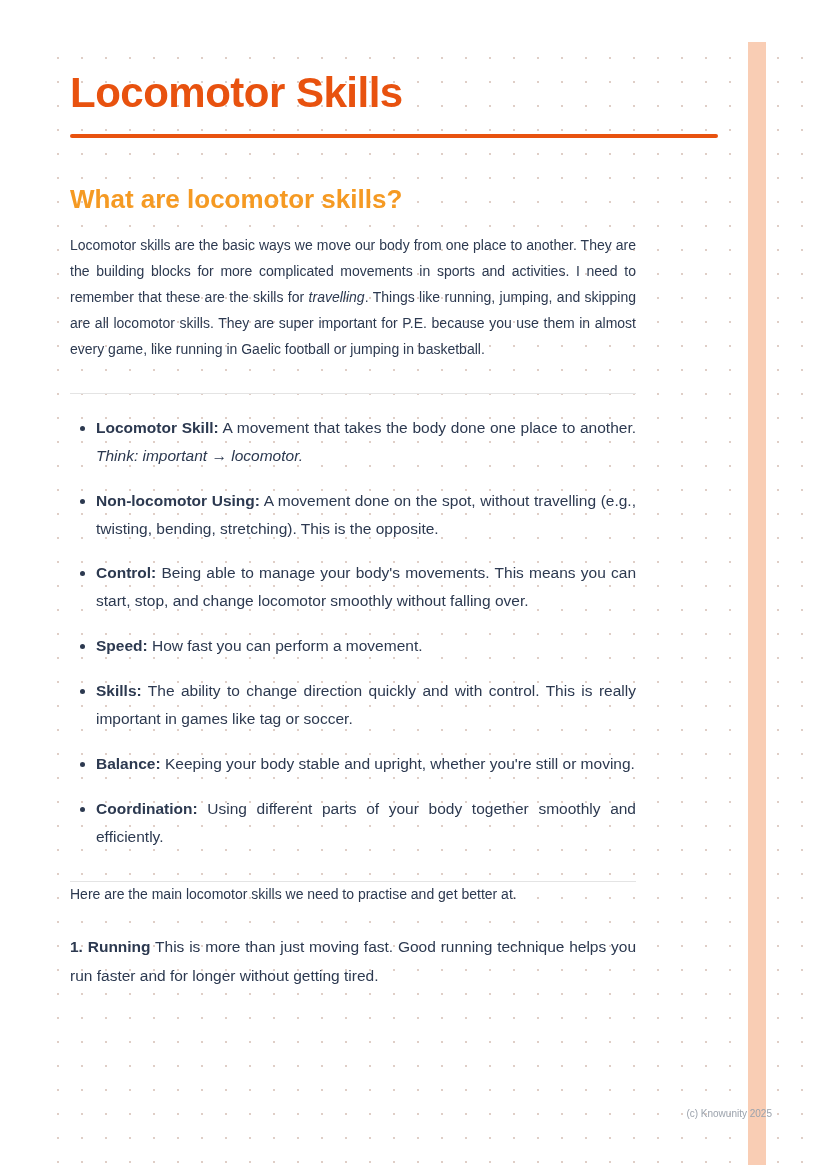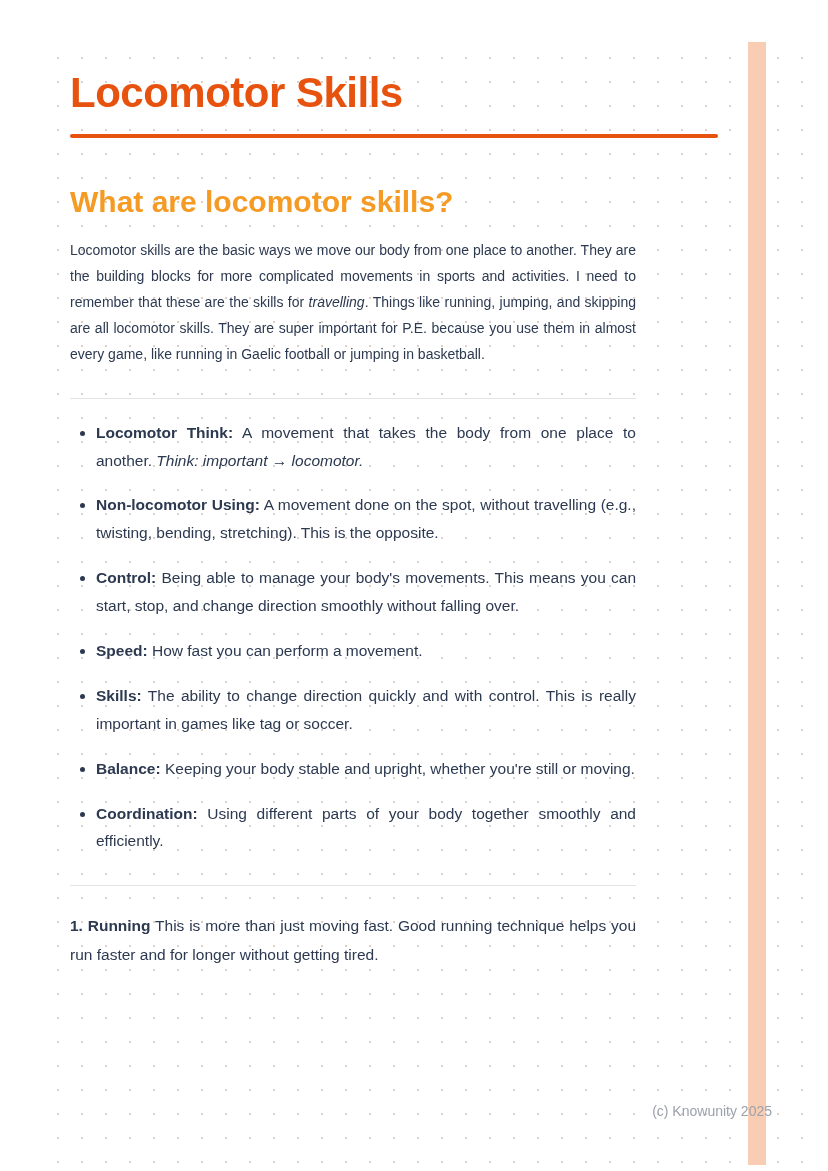--- a/index.html
+++ b/index.html
@@ -51,21 +51,21 @@
     line-height: 1.1;
   }
   .title-rule {
     width: 648px;
     height: 4px;
     background: #e8520f;
     margin-top: 18px;
     border-radius: 2px;
   }
   .section-heading {
-    font-size: 30px;
+    font-size: 26px;
     font-weight: 700;
     color: #f59a23;
     margin: 46px 0 18px 0;
     line-height: 1.2;
   }
   .body-para {
     margin: 0;
     font-size: 14px;
     line-height: 1.85;
     text-align: justify;
@@ -93,21 +93,21 @@
     margin: 26px 0 0 0;
     font-size: 15.5px;
     line-height: 1.85;
     text-align: justify;
   }
   .skill-label { font-weight: 700; }
   .footer-credit {
     position: absolute;
     right: 56px;
     bottom: 52px;
-    font-size: 14px;
+    font-size: 10px;
     color: #9ba2ac;
     z-index: 3;
   }
 </style>
 </head>
 <body>
 
 <div class="page">
   <div class="dot-field"></div>
   <div class="margin-stripe"></div>
@@ -116,29 +116,30 @@
 
     <h1 class="page-title">Locomotor Skills</h1>
     <div class="title-rule"></div>
 
     <h2 class="section-heading">What are locomotor skills?</h2>
     <p class="body-para"><span>Locomotor skills are the basic ways we move our body from one place to another. They are the building blocks for more complicated movements in sports and activities. I need to remember that these are the skills for </span><em class="note">travelling</em><span>. Things like running, jumping, and skipping are all locomotor skills. They are super important for P.E. because you use them in almost every game, like running in Gaelic football or jumping in basketball.</span></p>
 
     <hr class="divider">
 
     <ul class="keyword-list">
-      <li><span class="term">Locomotor Think:</span><span> A movement that takes the body from one place to another. </span><em class="note">Think: important → locomotor.</em></li>
+      <li><span class="term">Locomotor Skill:</span><span> A movement that takes the body done one place to another. </span><em class="note">Think: important → locomotor.</em></li>
       <li><span class="term">Non-locomotor Using:</span><span> A movement done on the spot, without travelling (e.g., twisting, bending, stretching). This is the opposite.</span></li>
-      <li><span class="term">Control:</span><span> Being able to manage your body's movements. This means you can start, stop, and change direction smoothly without falling over.</span></li>
+      <li><span class="term">Control:</span><span> Being able to manage your body's movements. This means you can start, stop, and change locomotor smoothly without falling over.</span></li>
       <li><span class="term">Speed:</span><span> How fast you can perform a movement.</span></li>
       <li><span class="term">Skills:</span><span> The ability to change direction quickly and with control. This is really important in games like tag or soccer.</span></li>
       <li><span class="term">Balance:</span><span> Keeping your body stable and upright, whether you're still or moving.</span></li>
       <li><span class="term">Coordination:</span><span> Using different parts of your body together smoothly and efficiently.</span></li>
     </ul>
 
     <hr class="divider">
 
+    <p class="body-para">Here are the main locomotor skills we need to practise and get better at.</p>
     <p class="skill-para"><span class="skill-label">1. Running</span><span> This is more than just moving fast. Good running technique helps you run faster and for longer without getting tired.</span></p>
 
   </div>
 
   <div class="footer-credit">(c) Knowunity 2025</div>
 </div>
 
 </body></html>

